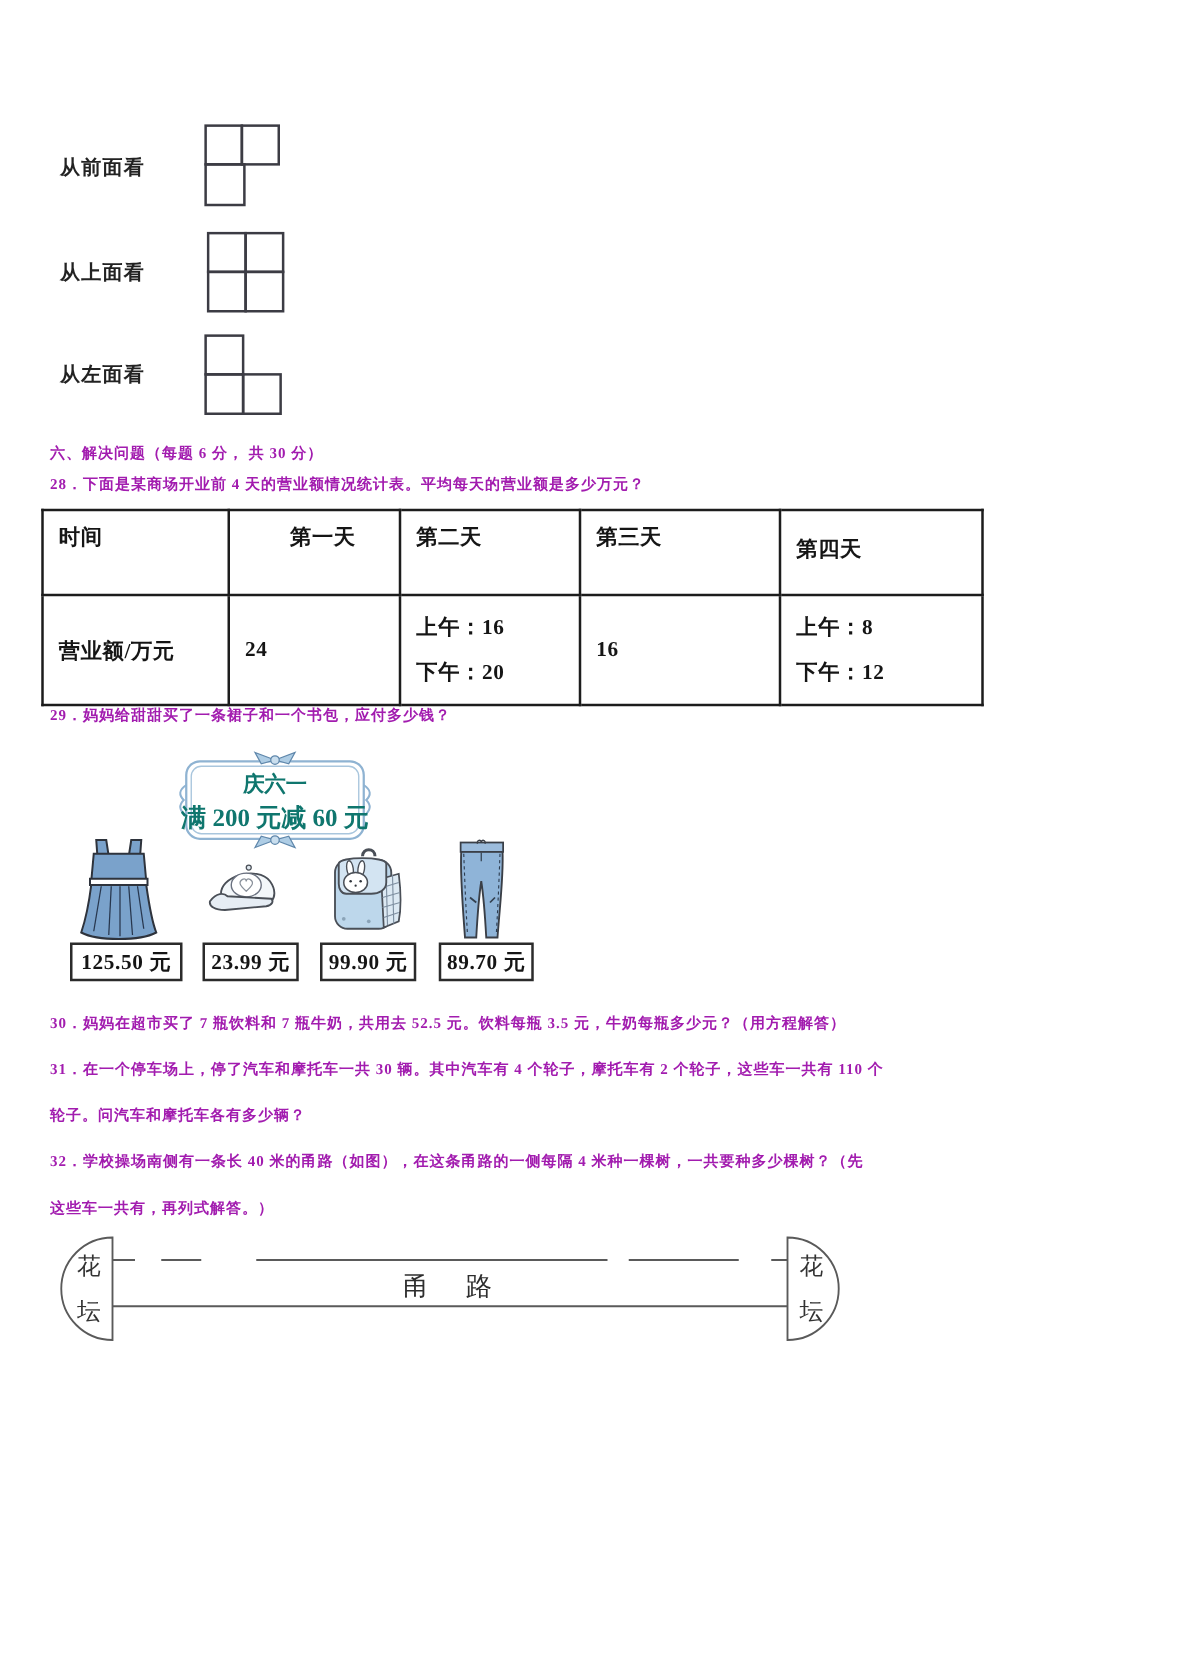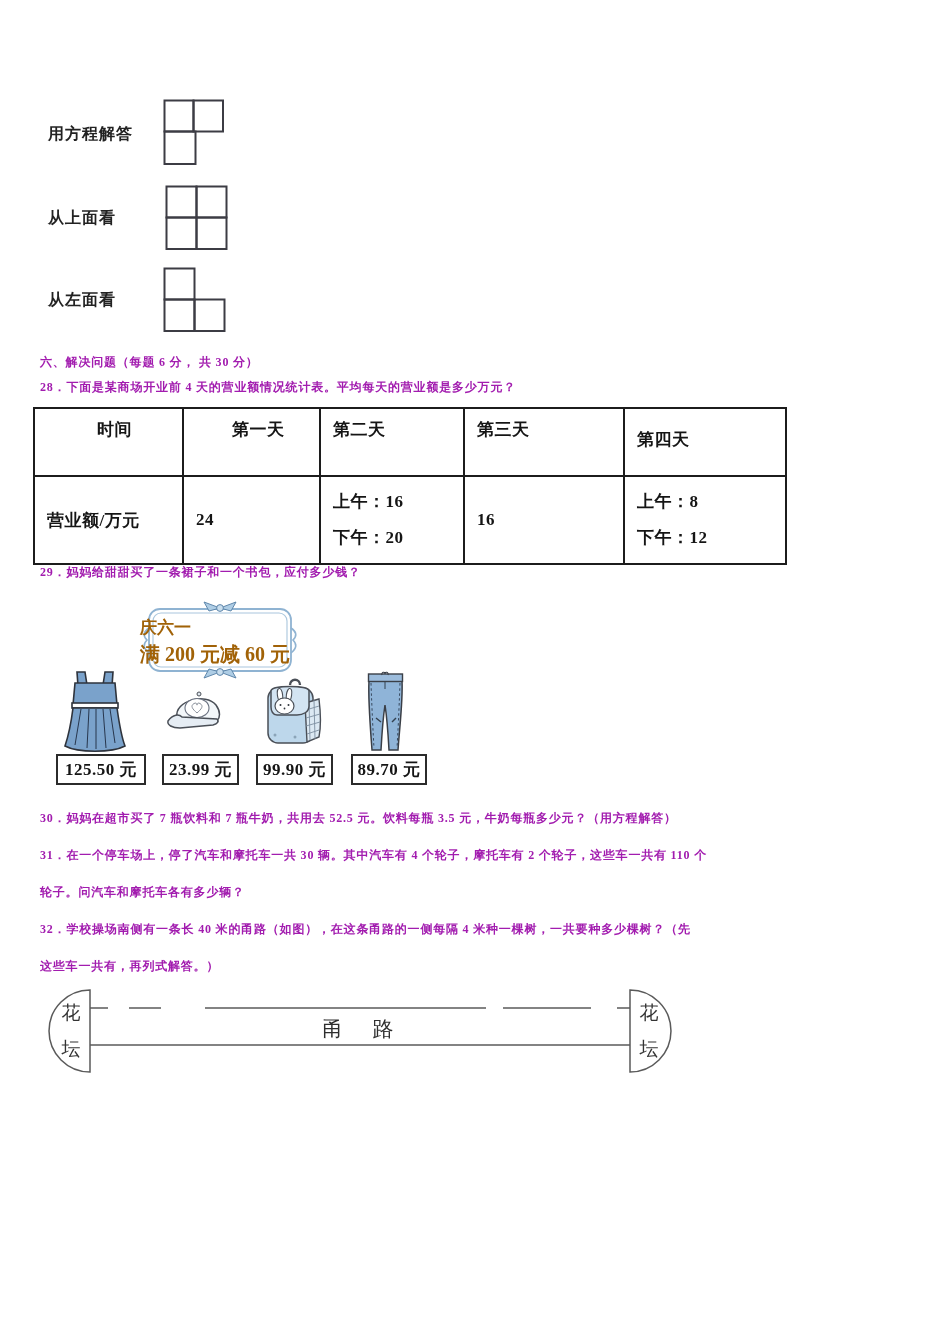--- a/index.html
+++ b/index.html
@@ -27,30 +27,30 @@
   }
   table.stats tr.hdr td{height:47px;}
   table.stats tr.data td{height:86px;}
   .twoLine div{line-height:36px;}
   .pricebox{
     position:absolute;height:27px;border:2px solid #2b2b2b;background:#fff;
     display:flex;align-items:center;justify-content:center;
     font-size:17px;font-weight:bold;letter-spacing:0.5px;
   }
   .banner-text{
-    position:absolute;width:100%;font-weight:bold;color:#a16207;
+    position:absolute;width:100%;text-align:center;font-weight:bold;color:#0f766e;
   }
   svg text{
     font-family:"Liberation Serif","DejaVu Serif",serif;
   }
 </style>
 </head>
 <body>
 
-<div class="viewlabel" style="left:48px;top:124px;">用方程解答</div>
+<div class="viewlabel" style="left:48px;top:124px;">从前面看</div>
 <svg class="abs" style="left:163px;top:99px;" width="62" height="67" viewBox="0 0 62 67">
   <g fill="none" stroke="#3c3c44" stroke-width="2">
     <rect x="1.5" y="1.5" width="29" height="31"></rect>
     <rect x="30.5" y="1.5" width="29.5" height="31"></rect>
     <rect x="1.5" y="32.5" width="31" height="32.5"></rect>
   </g>
 </svg>
 
 <div class="viewlabel" style="left:48px;top:208px;">从上面看</div>
 <svg class="abs" style="left:165px;top:185px;" width="63" height="66" viewBox="0 0 63 66">
@@ -77,21 +77,21 @@
 <table class="stats">
   <colgroup>
       <col style="width:149px">
       <col style="width:137px">
       <col style="width:144px">
       <col style="width:160px">
       <col style="width:162px">
     </colgroup>
   <tbody>
       <tr class="hdr">
-    <td style="vertical-align:top;padding-top:9px;text-align:center;">时间</td>
+    <td style="vertical-align:top;padding-top:9px;">时间</td>
     <td style="vertical-align:top;padding-top:9px;padding-left:48px;">第一天</td>
     <td style="vertical-align:top;padding-top:9px;">第二天</td>
     <td style="vertical-align:top;padding-top:9px;">第三天</td>
     <td style="vertical-align:top;padding-top:19px;">第四天</td>
   </tr>
   <tr class="data">
     <td>营业额/万元</td>
     <td>24</td>
     <td class="twoLine">
       <div>上午：16</div>

